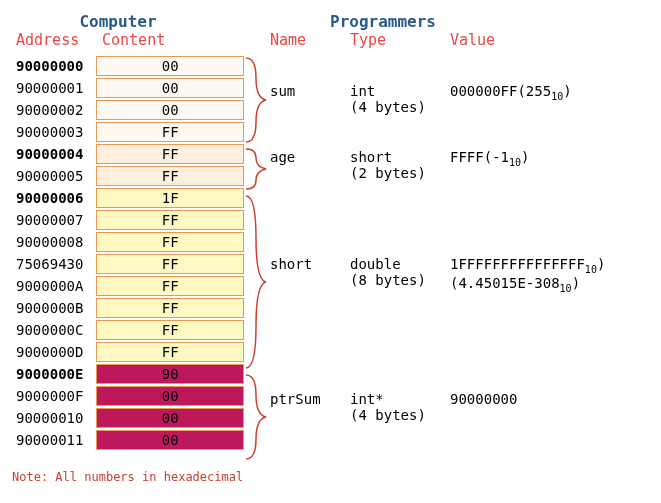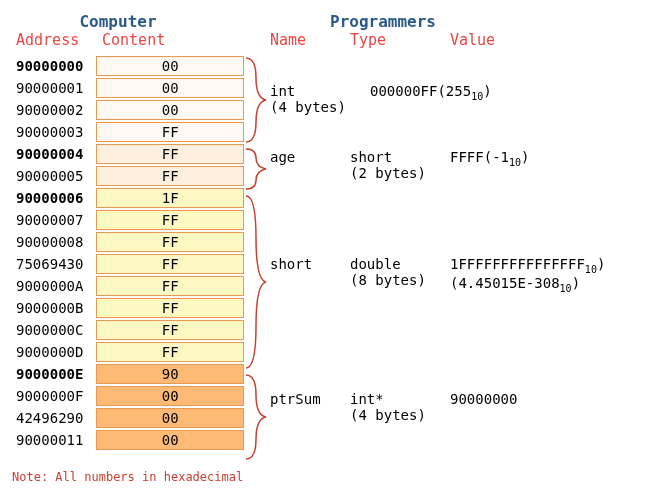--- a/index.html
+++ b/index.html
@@ -1,21 +1,21 @@
 <!DOCTYPE html>
 <html><head>
 <meta charset="utf-8">
 <style>
 body{font-family:Consolas,monospace;font-size:14px;margin:0;padding:12px;width:661px}
 .h{color:#2a5a8a;font-weight:bold;font-size:16px}
 .sub{color:#ef4444;font-size:15px}
 .addr{width:86px;text-align:left;padding-left:4px}
 .bold{font-weight:bold}
 .cell{width:130px;text-align:center;border:1px solid #e89850;padding:1px 12px}
-.s0{background:#fff9f3}.s1{background:#ffefdf}.s2{background:#fef9c3}.s3{background:#fdba74}
+.s0{background:#fff9f3}.s1{background:#ffefdf}.s2{background:#fef9c3}.s3{background:#be185d}
 .brace{stroke:#c84030;stroke-width:1.5;fill:none}
 .row{height:22px;display:flex;align-items:center}
 .g{display:flex;flex-direction:column;justify-content:center}
 .note{color:#c84030;font-size:12px;margin-top:6px}
 sub{font-size:10px}
 </style>
 </head>
 <body>
 
 <div style="display:flex">
@@ -84,21 +84,21 @@
         </div>
         <div class="row">
           <div class="addr bold">9000000E</div>
           <div class="cell s3">90</div>
         </div>
         <div class="row">
           <div class="addr ">9000000F</div>
           <div class="cell s3">00</div>
         </div>
         <div class="row">
-          <div class="addr ">42496290</div>
+          <div class="addr ">90000010</div>
           <div class="cell s3">00</div>
         </div>
         <div class="row">
           <div class="addr ">90000011</div>
           <div class="cell s3">00</div>
         </div>
       </div>
   </div>
   <div id="braces" style="width:26px;padding-top:44px">
       <div><svg width="24" height="88">
@@ -117,20 +117,21 @@
   <div style="flex:1">
     <div class="h" style="margin-left:60px">Programmers</div>
     <div style="display:flex;margin-bottom:6px">
       <div class="sub" style="width:80px">Name</div>
       <div class="sub" style="width:100px">Type</div>
       <div class="sub">Value</div>
     </div>
     <div id="groups">
         <div class="g" style="height: 88px;">
           <div style="display:flex">
+            <div style="width:80px">sum</div>
             <div style="width:100px"><span>int</span><br><span>(4 bytes)</span></div>
             <div><span>000000FF(255<sub>10</sub>)</span></div>
           </div>
         </div>
         <div class="g" style="height: 44px;">
           <div style="display:flex">
             <div style="width:80px">age</div>
             <div style="width:100px"><span>short</span><br><span>(2 bytes)</span></div>
             <div><span>FFFF(-1<sub>10</sub>)</span></div>
           </div>

